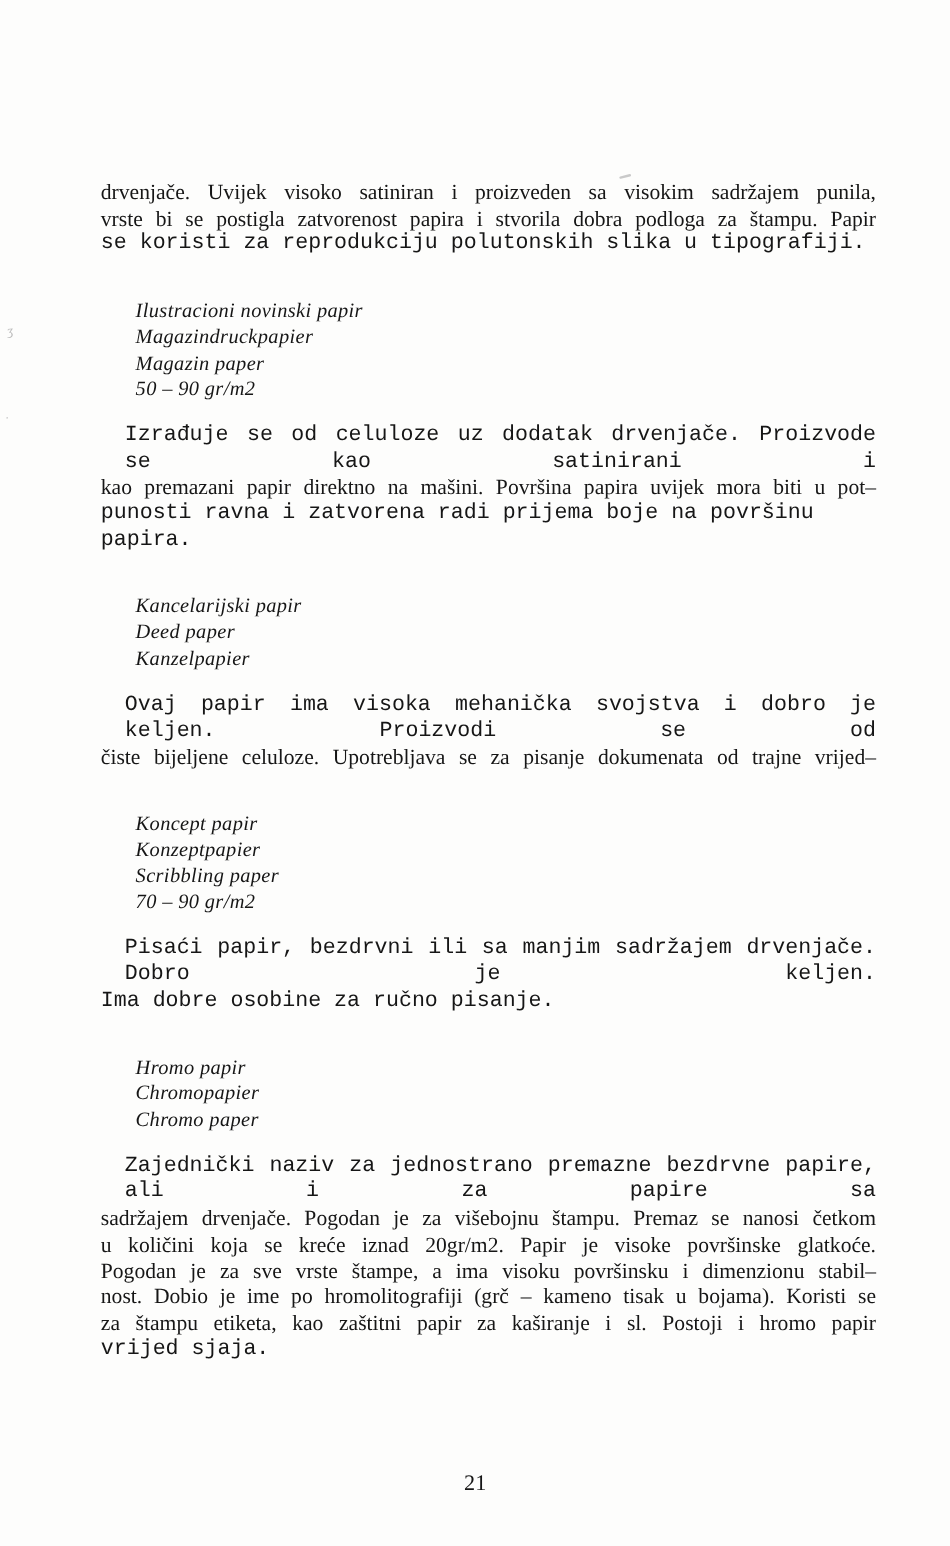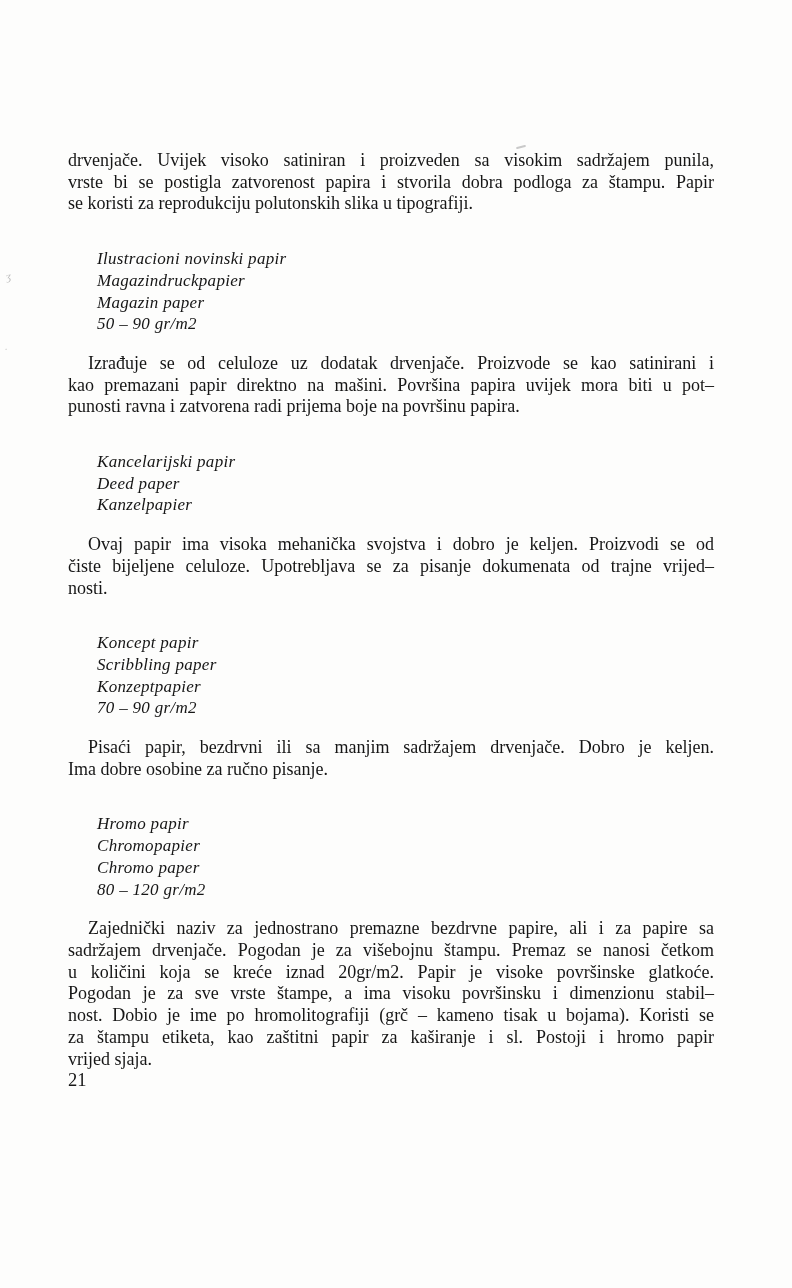--- a/index.html
+++ b/index.html
@@ -12,49 +12,52 @@
     width: 792px;
     height: 1288px;
     background: #fdfdfc;
     overflow: hidden;
     font-family: "Liberation Serif", "DejaVu Serif", serif;
     color: #161616;
   }
   .content {
     position: absolute;
     top: 150px;
-    left: 68px;
+    left: 84px;
     width: 646px;
   }
   .para {
     margin: 0;
     font-size: 18px;
     line-height: 21.7px;
   }
   .para .line {
     text-align: justify;
     text-align-last: justify;
   }
   .para .line-last {
-    text-align: center;
+    text-align: left;
     text-align-last: left;
+    font-family: Liberation Mono, monospace;
   }
   .para .indent {
     padding-left: 20px;
+    font-family: Liberation Mono, monospace;
   }
   .heading {
     margin: 33px 0 18px 29px;
     font-size: 17px;
     line-height: 21.7px;
     font-style: italic;
     letter-spacing: 0.3px;
   }
   .folio {
+    margin-top: 92px;
     width: 646px;
-    text-align: left;
+    text-align: center;
     padding-right: 22px;
     box-sizing: border-box;
     font-size: 18.5px;
     line-height: 21.7px;
   }
   
   .artifact {
     position: absolute;
     color: #b9b9b9;
     font-size: 11px;
@@ -107,40 +110,38 @@
 
     <div class="heading">
       <div>Kancelarijski papir</div>
       <div>Deed paper</div>
       <div>Kanzelpapier</div>
     </div>
 
     <div class="para">
       <div class="line indent">Ovaj papir ima visoka mehanička svojstva i dobro je keljen. Proizvodi se od</div>
       <div class="line">čiste bijeljene celuloze. Upotrebljava se za pisanje dokumenata od trajne vrijed–</div>
-      <div class="line-last">nosti.</div>
     </div>
 
     <div class="heading">
       <div>Koncept papir</div>
+      <div>Konzeptpapier</div>
       <div>Scribbling paper</div>
-      <div>Konzeptpapier</div>
       <div>70 – 90 gr/m2</div>
     </div>
 
     <div class="para">
       <div class="line indent">Pisaći papir, bezdrvni ili sa manjim sadržajem drvenjače. Dobro je keljen.</div>
       <div class="line-last">Ima dobre osobine za ručno pisanje.</div>
     </div>
 
     <div class="heading">
       <div>Hromo papir</div>
       <div>Chromopapier</div>
       <div>Chromo paper</div>
-      <div>80 – 120 gr/m2</div>
     </div>
 
     <div class="para">
       <div class="line indent">Zajednički naziv za jednostrano premazne bezdrvne papire, ali i za papire sa</div>
       <div class="line">sadržajem drvenjače. Pogodan je za višebojnu štampu. Premaz se nanosi četkom</div>
       <div class="line">u količini koja se kreće iznad 20gr/m2. Papir je visoke površinske glatkoće.</div>
       <div class="line">Pogodan je za sve vrste štampe, a ima visoku površinsku i dimenzionu stabil–</div>
       <div class="line">nost. Dobio je ime po hromolitografiji (grč – kameno tisak u bojama). Koristi se</div>
       <div class="line">za štampu etiketa, kao zaštitni papir za kaširanje i sl. Postoji i hromo papir</div>
       <div class="line-last">vrijed sjaja.</div>

